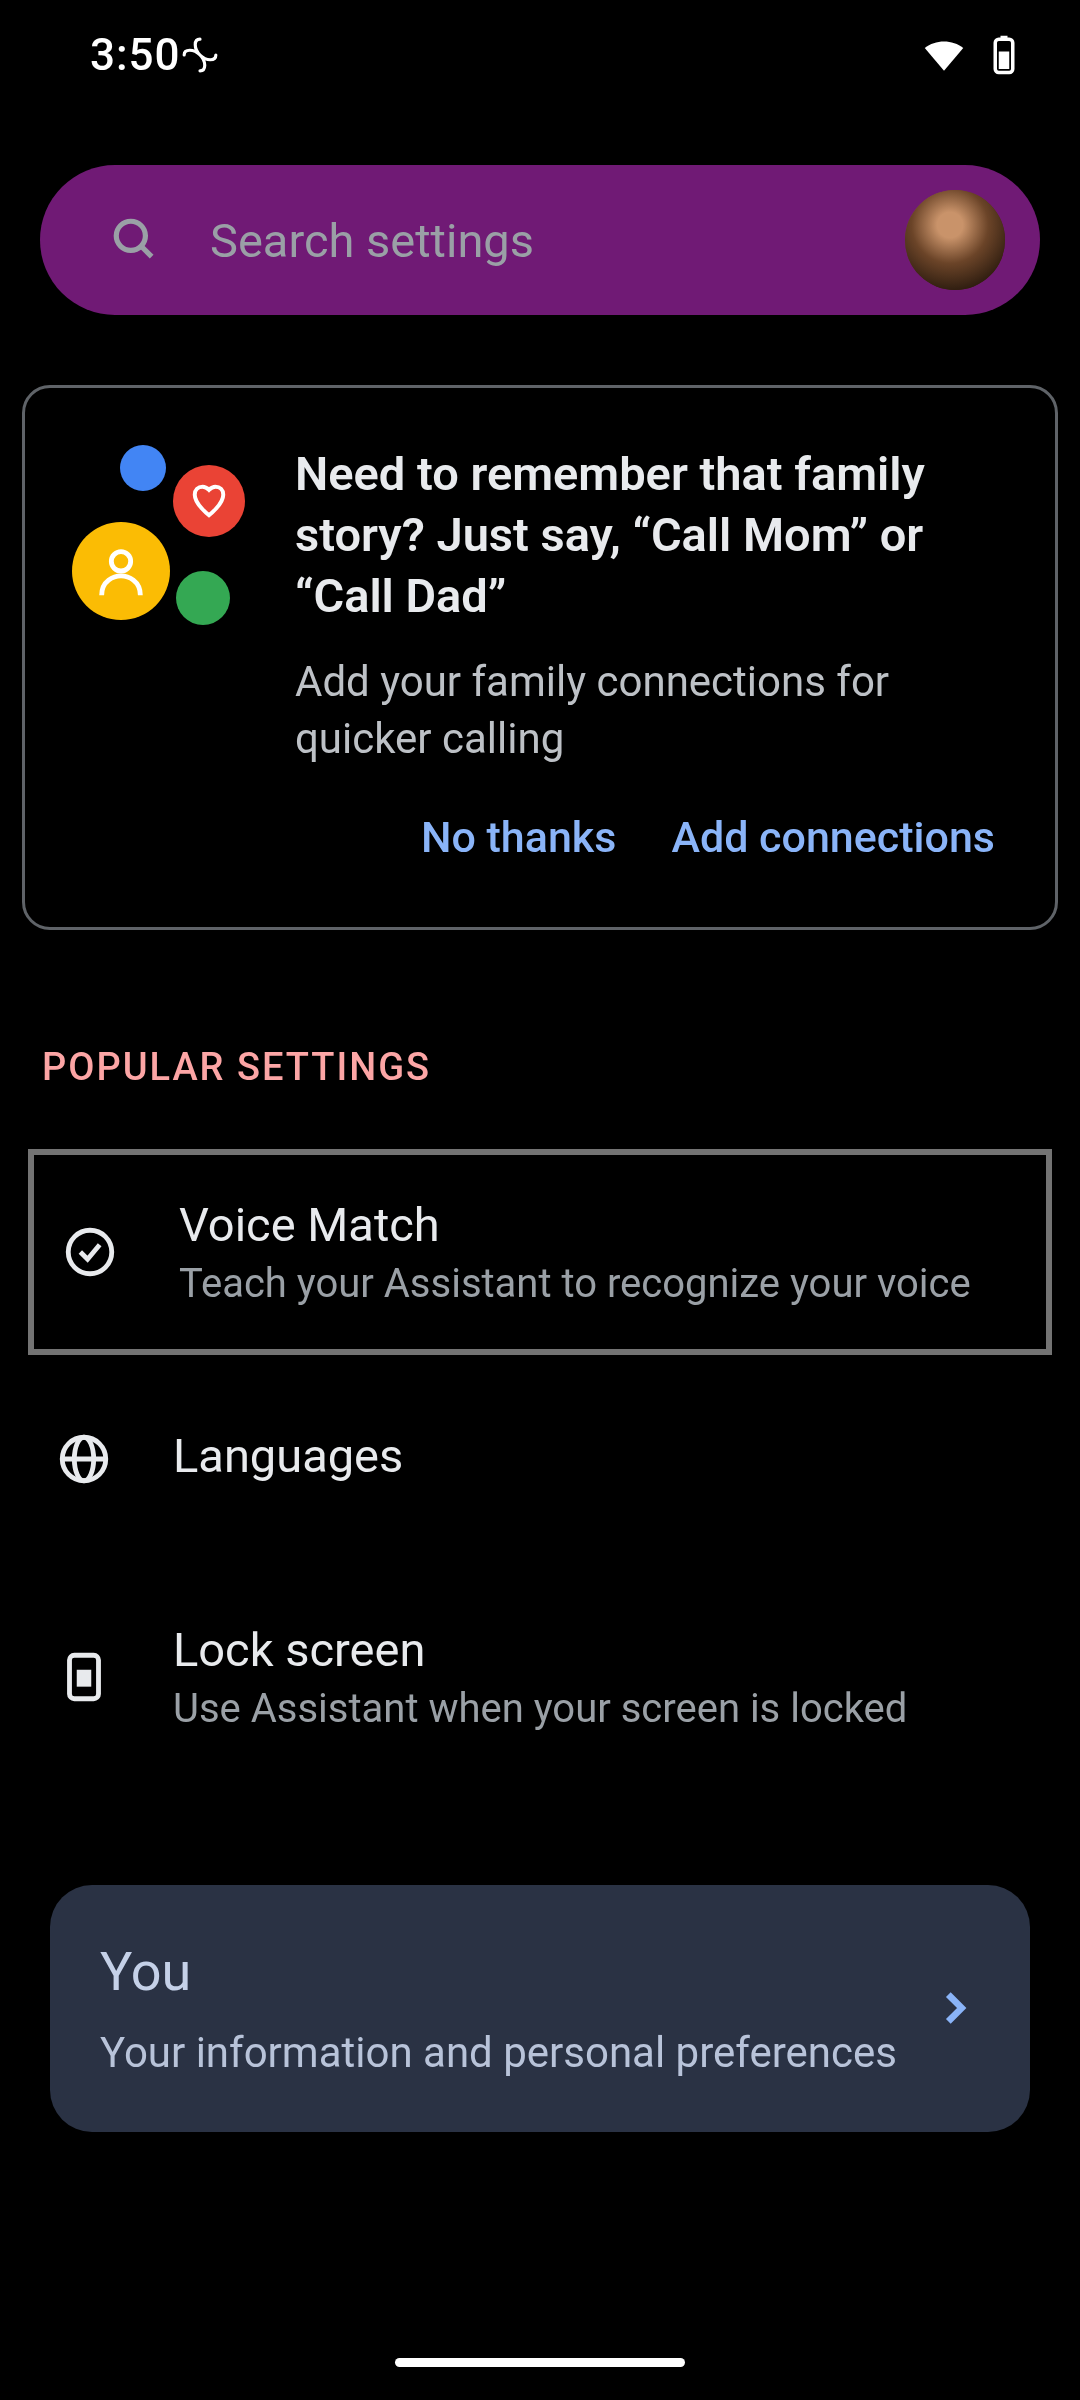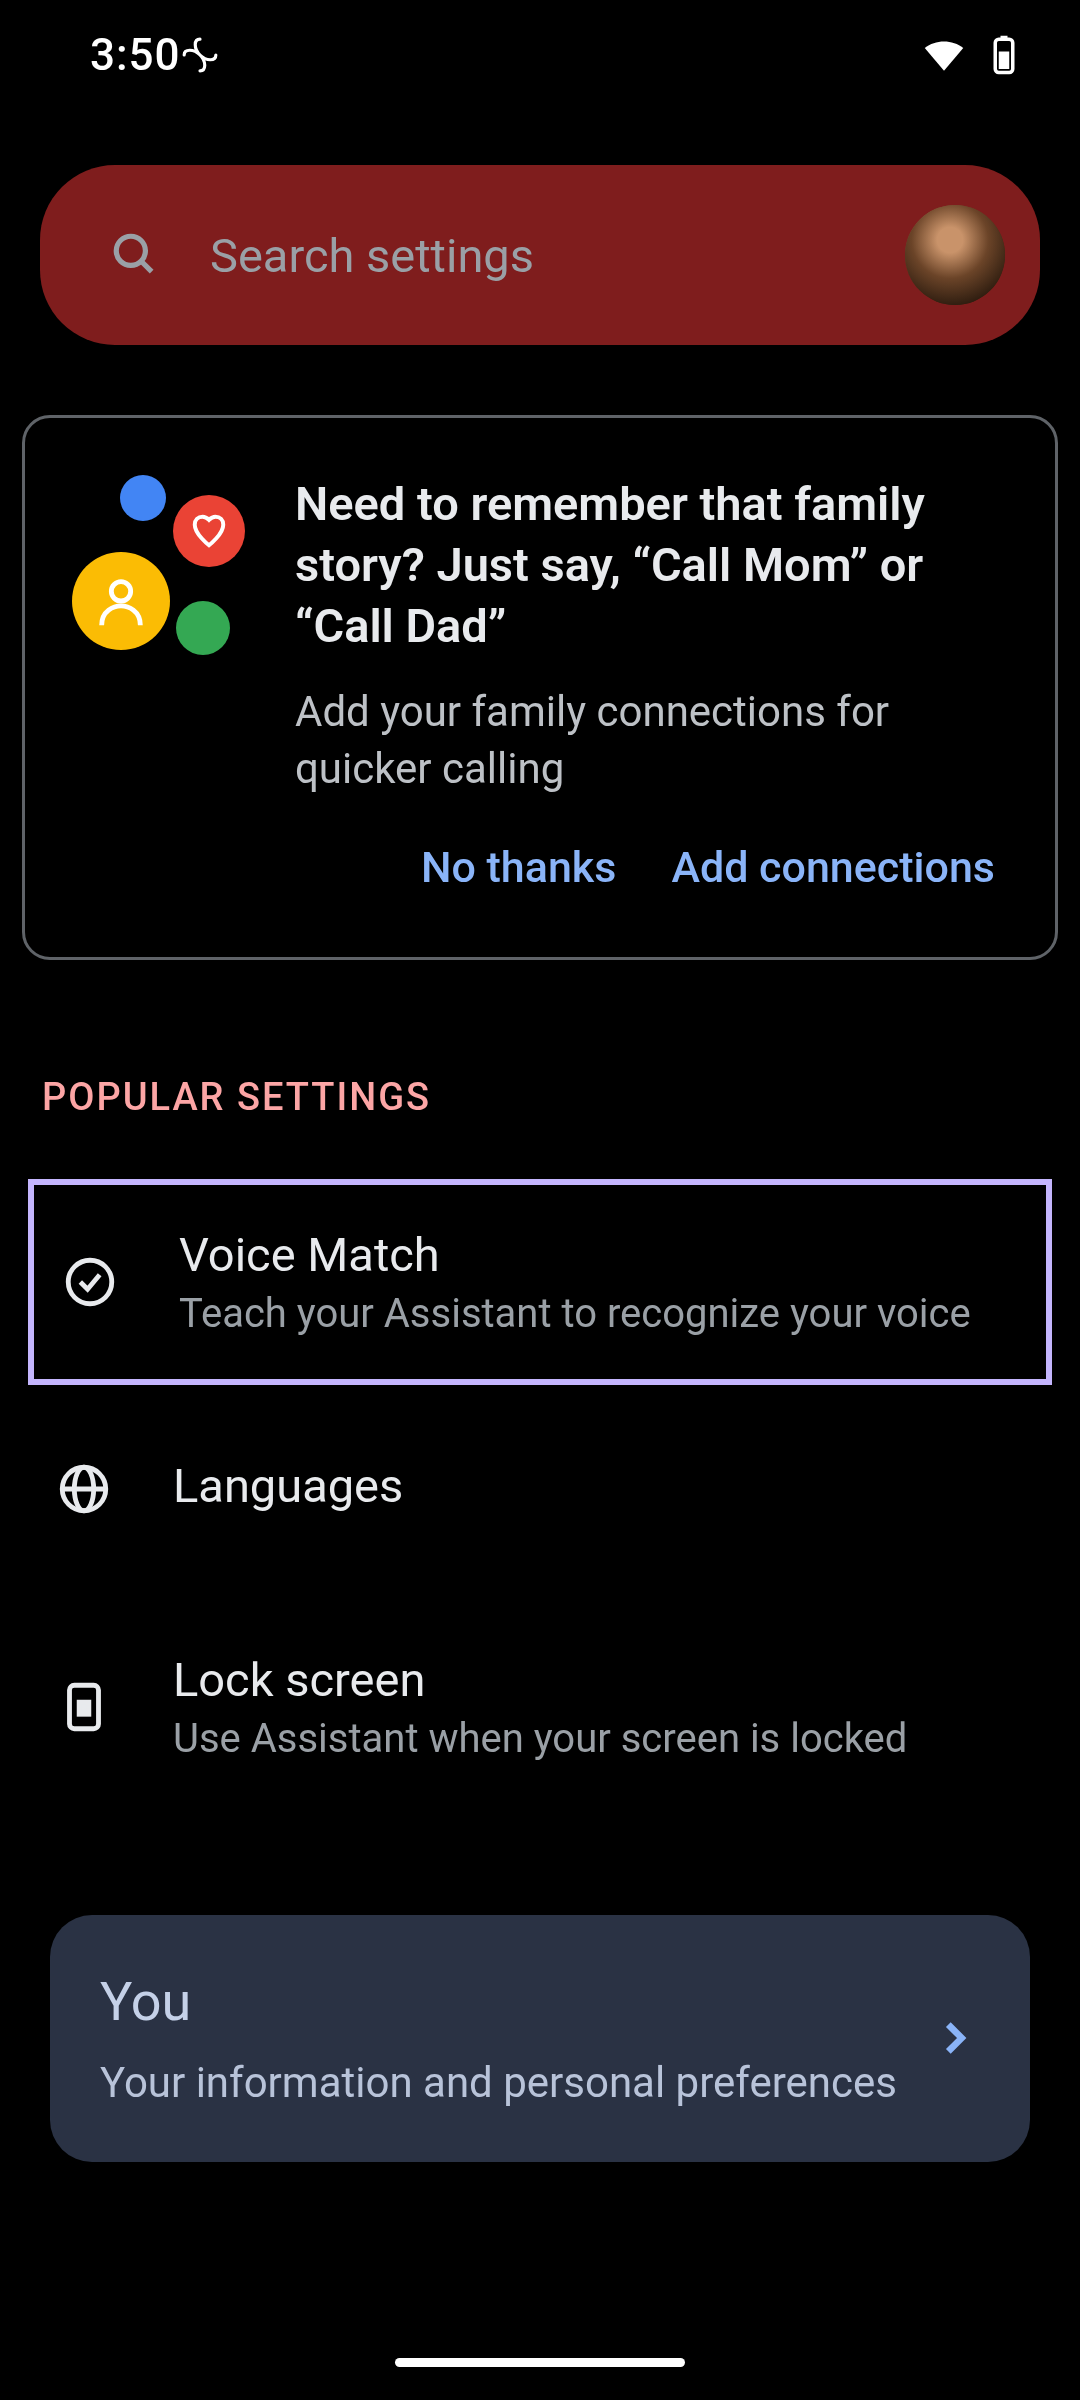--- a/index.html
+++ b/index.html
@@ -42,22 +42,22 @@
       display: flex;
       align-items: center;
       gap: 18px;
     }
     .wifi-icon, .battery-icon {
       width: 42px;
       height: 42px;
     }
     .search-bar {
       margin: 55px 40px 0 40px;
-      height: 180px;
-      background: #7f1d1d;
+      height: 150px;
+      background: #701a75;
       border-radius: 75px;
       display: flex;
       align-items: center;
       padding: 0 35px 0 70px;
     }
     .search-icon {
       width: 50px;
       height: 50px;
       flex-shrink: 0;
     }
@@ -189,21 +189,21 @@
     .settings-list {
       margin-top: 60px;
     }
     .setting-item {
       display: flex;
       align-items: center;
       padding: 48px 55px 48px 55px;
       gap: 60px;
     }
     .setting-item.highlighted {
-      border: 6px solid #c4b5fd;
+      border: 6px solid #737373;
       margin: 0 28px;
       padding: 42px 27px 42px 27px;
     }
     .setting-icon {
       width: 58px;
       height: 58px;
       flex-shrink: 0;
       display: flex;
       align-items: center;
       justify-content: center;

